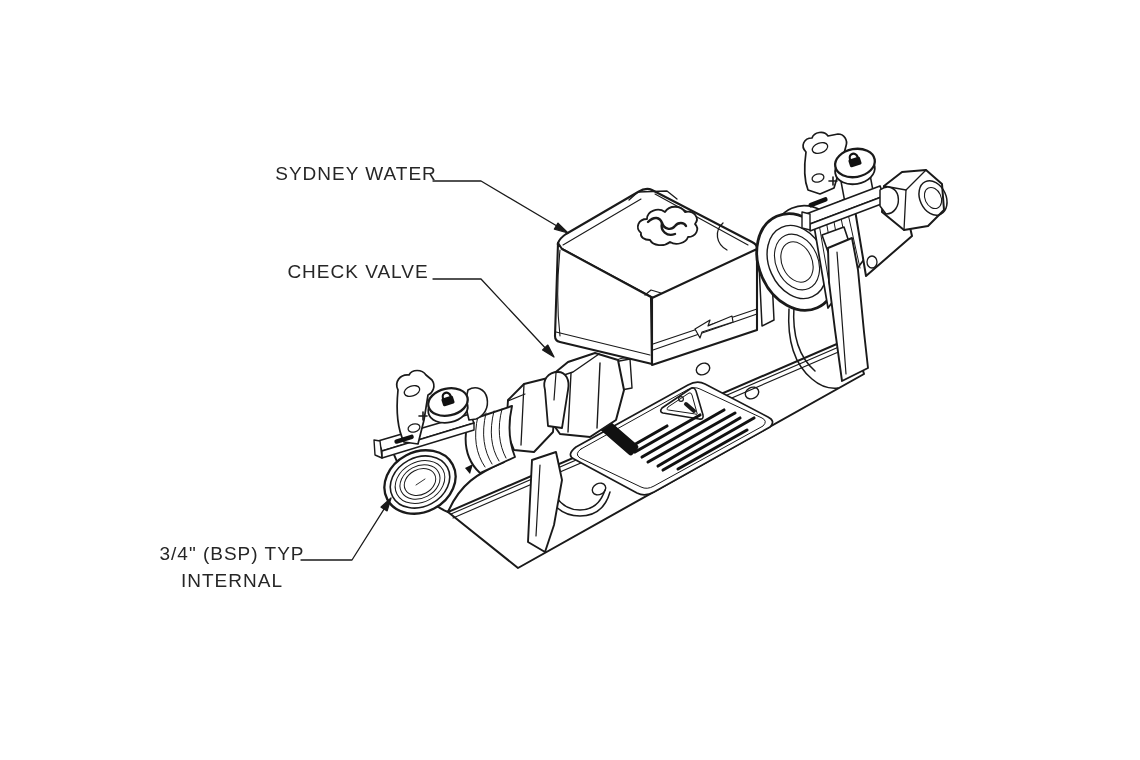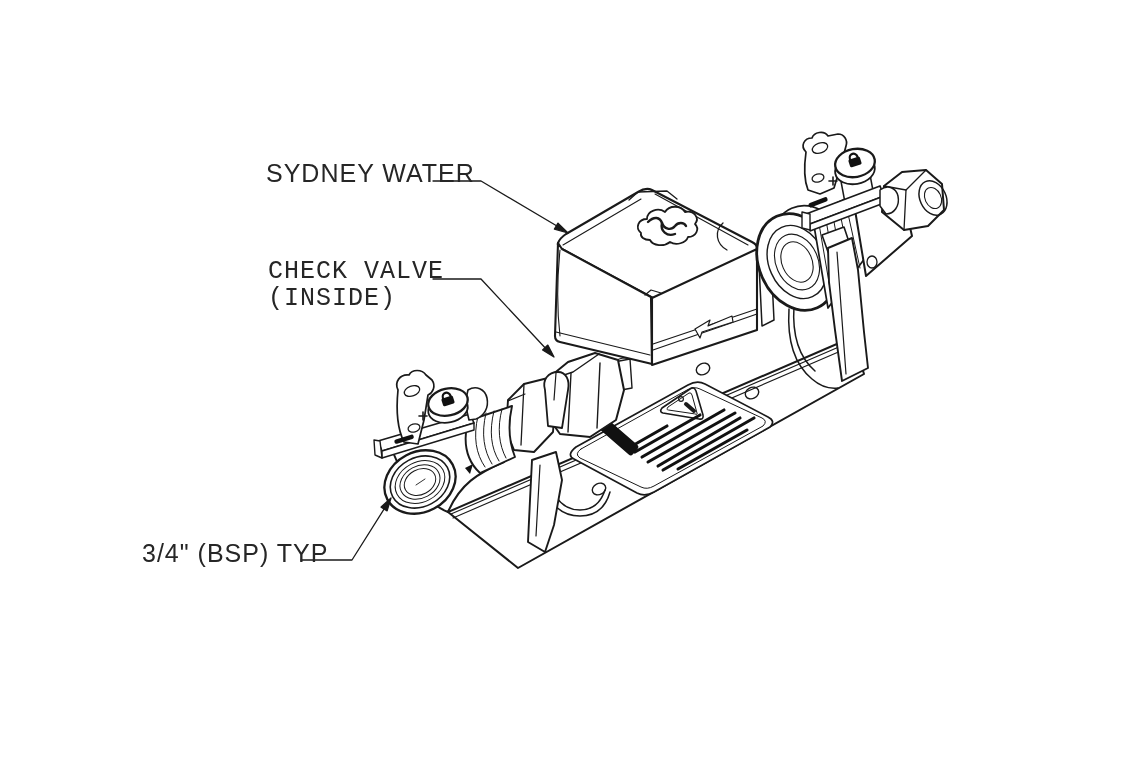--- a/index.html
+++ b/index.html
@@ -1,19 +1,19 @@
 <!DOCTYPE html>
 <html><head>
 <meta charset="utf-8">
 <style>
   html,body{margin:0;padding:0;background:#fff;}
   .canvas{position:relative;width:1140px;height:760px;background:#fff;overflow:hidden;
           font-family:"Liberation Sans",sans-serif;}
   svg{position:absolute;left:0;top:0;}
-  .callout{position:absolute;text-align:left;color:#262626;font-size:25px;line-height:27px;
+  .callout{position:absolute;text-align:center;color:#262626;font-size:19px;line-height:27px;
            letter-spacing:1px;white-space:nowrap;}
   .callout div{white-space:nowrap;}
 </style>
 </head>
 <body>
 
 <div class="canvas">
 
 <svg width="1140" height="760" viewBox="0 0 1140 760" fill="none" stroke="#1a1a1a" stroke-width="1.6" stroke-linecap="round" stroke-linejoin="round">
 
@@ -246,22 +246,22 @@
       <path d="M301,560 L352,560 L386,506"></path>
       <path d="M391,498 L387.1,510.9 L381.1,507.1 Z" fill="#1a1a1a"></path>
     </g>
   </g>
 </svg>
 
 <div class="callout" style="left:266px;top:160px;width:180px;">
   <div>SYDNEY WATER</div>
 </div>
 
-<div class="callout" style="left:268px;top:258px;width:180px;font-family:Liberation Mono, monospace;">
+<div class="callout" style="left:268px;top:258px;width:180px;">
   <div>CHECK VALVE</div>
-  <div>(INSIDE)</div>
 </div>
 
 <div class="callout" style="left:142px;top:540px;width:180px;">
   <div>3/4" (BSP) TYP</div>
+  <div>INTERNAL</div>
 </div>
 
 </div>
 
 </body></html>

